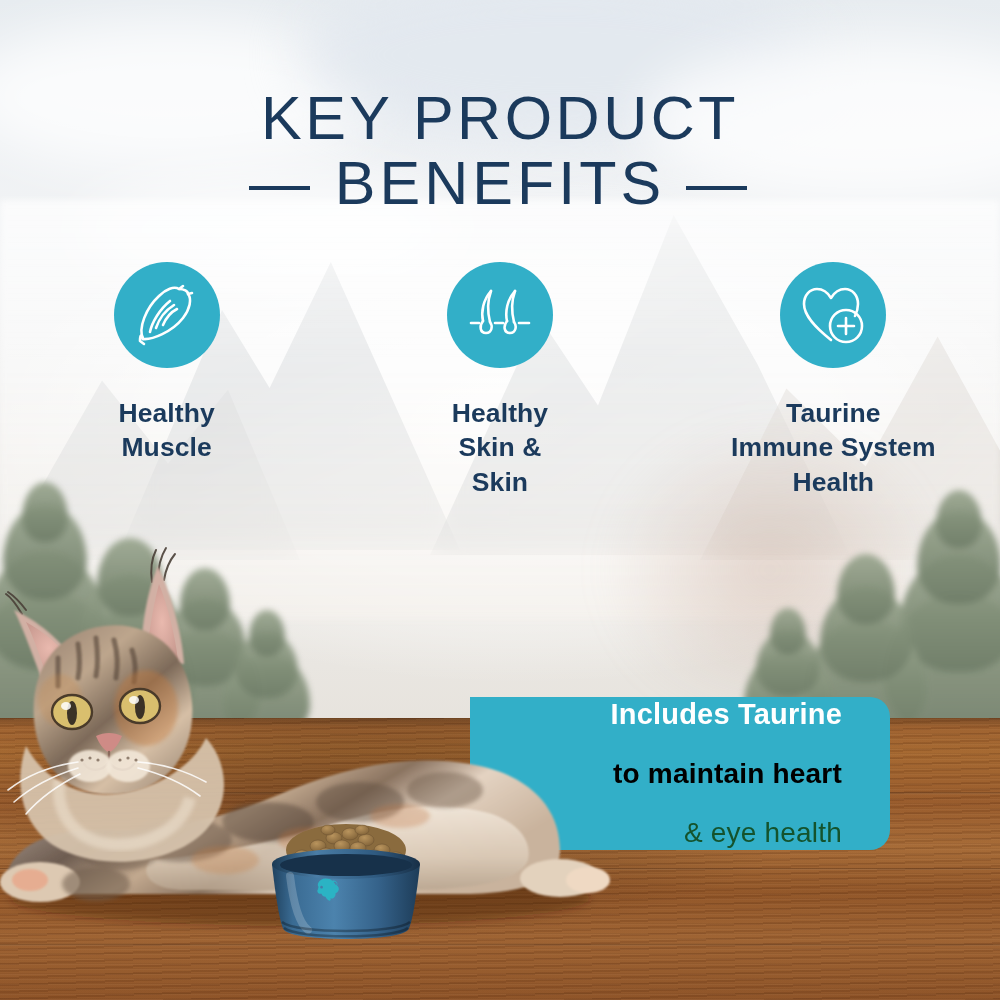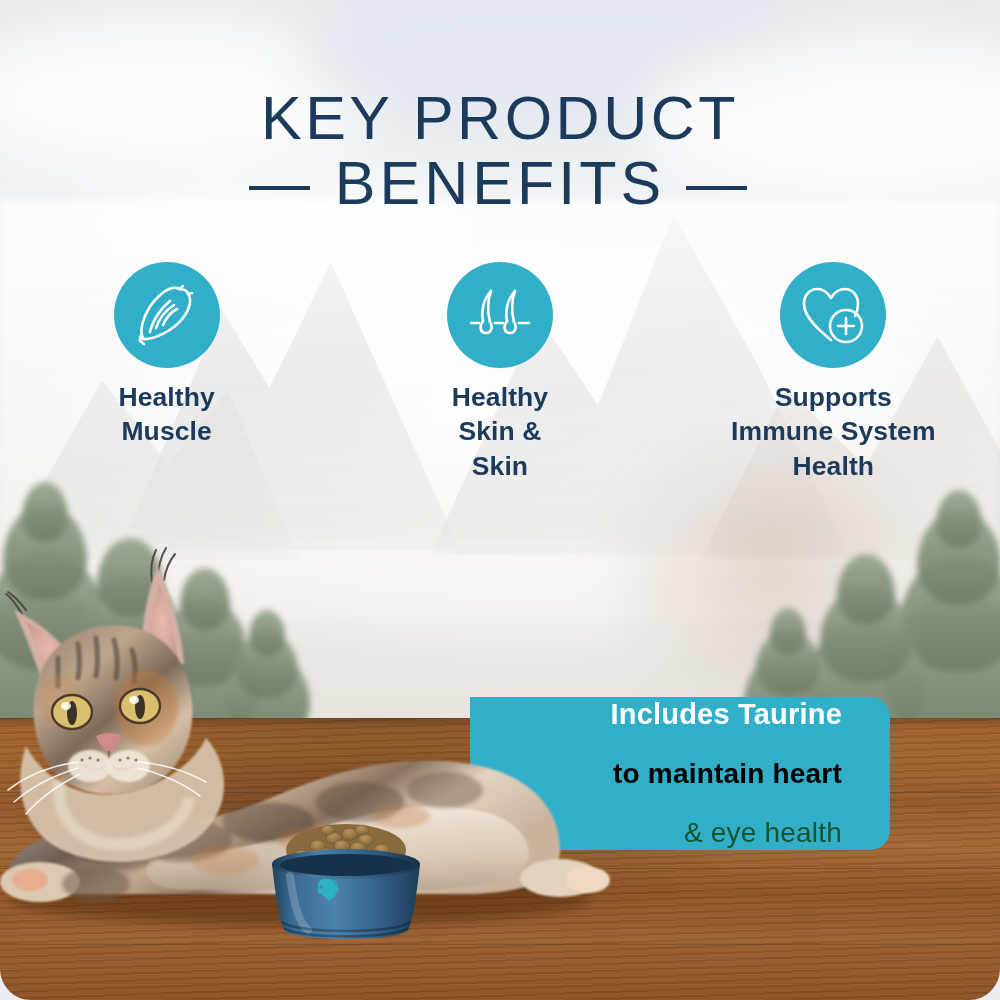--- a/index.html
+++ b/index.html
@@ -1,21 +1,21 @@
 <!DOCTYPE html>
 <html><head>
 <meta charset="utf-8">
 <style>
   html,body{margin:0;padding:0;}
   body{
     width:1000px;height:1000px;overflow:hidden;
     font-family:"Liberation Sans", sans-serif;
     background:#e9eef2;
   }
-  #stage{position:relative;width:1000px;height:1000px;overflow:hidden;border-radius:31px;}
+  #stage{position:relative;width:1000px;height:1000px;overflow:hidden;}
 
   
   .sky{
     position:absolute;left:0;top:0;width:1000px;height:740px;
     background:
       radial-gradient(ellipse 700px 340px at 52% 58%, rgba(255,255,255,.95) 0%, rgba(255,255,255,.55) 45%, rgba(255,255,255,0) 75%),
       linear-gradient(180deg,#e7ecf0 0%, #eef1f4 18%, #f3f4f5 38%, #f2f1ef 60%, #eceae6 80%, #e6e2dc 100%);
   }
   .cloud{position:absolute;border-radius:50%;filter:blur(26px);background:rgba(255,255,255,.75);}
   .c1{left:-40px;top:20px;width:420px;height:150px;}
@@ -90,21 +90,21 @@
   .headline .l2{display:block;letter-spacing:4px;}
 
   
   .benefits{position:absolute;left:0;top:262px;width:1000px;display:flex;}
   .benefit{flex:1;display:flex;flex-direction:column;align-items:center;}
   .circ{
     width:106px;height:106px;border-radius:50%;
     display:flex;align-items:center;justify-content:center;
   }
   .blabel{
-    margin-top:12px;text-align:center;color:#1b3a5c;
+    margin-top:28px;text-align:center;color:#1b3a5c;
     font-weight:700;font-size:26.5px;line-height:1.30;letter-spacing:.1px;
   }
 
   
   .cat{position:absolute;left:0;top:540px;width:700px;height:420px;}
 
   
   .callout{
     position:absolute;left:470px;top:697px;width:420px;height:153px;
     border-radius:0 20px 20px 0;
@@ -237,21 +237,21 @@
       <div class="circ" style="background:#32afc8;">
         <svg width="74" height="74" viewBox="0 0 74 74">
           <g fill="none" stroke="#ffffff" stroke-width="2.6" stroke-linecap="round" stroke-linejoin="round">
             <path d="M35 62 C20 50 8 38 8 26 C8 17 14 11 21 11 C27 11 32 15 35 20 C38 15 43 11 49 11 C56 11 62 17 62 26 C62 30 61 34 59 38"></path>
             <circle cx="50" cy="48" r="16"></circle>
             <path d="M50 40 L50 56 M42 48 L58 48"></path>
           </g>
         </svg>
       </div>
       <div class="blabel">
-        <div>Supports</div>
+        <div>Taurine</div>
         <div>Immune System</div>
         <div>Health</div>
       </div>
     </div>
   </div>
 
   <div class="callout" style="background:#32afc8;">
     <div class="t1">Includes Taurine</div>
     <div class="t2">to maintain heart</div>
     <div class="t3">&amp; eye health</div>

